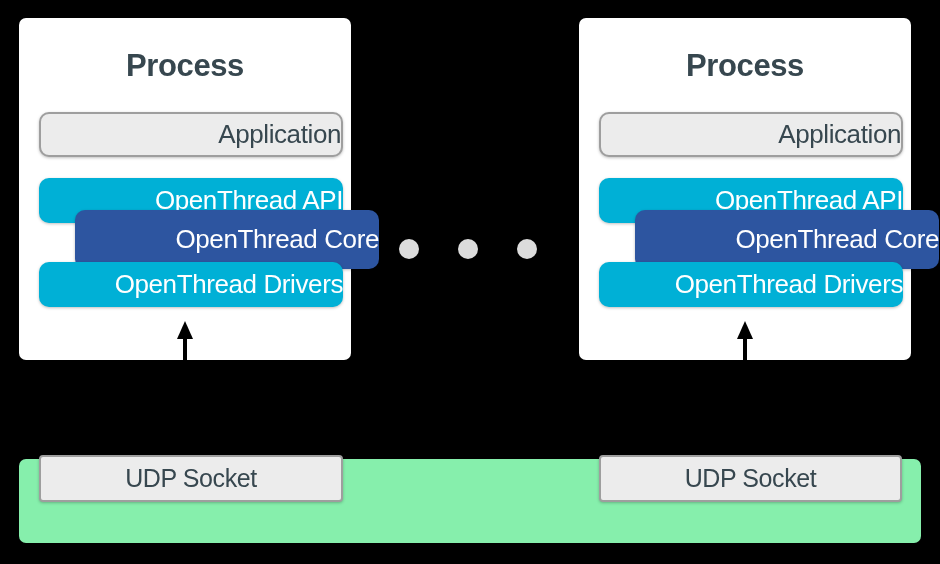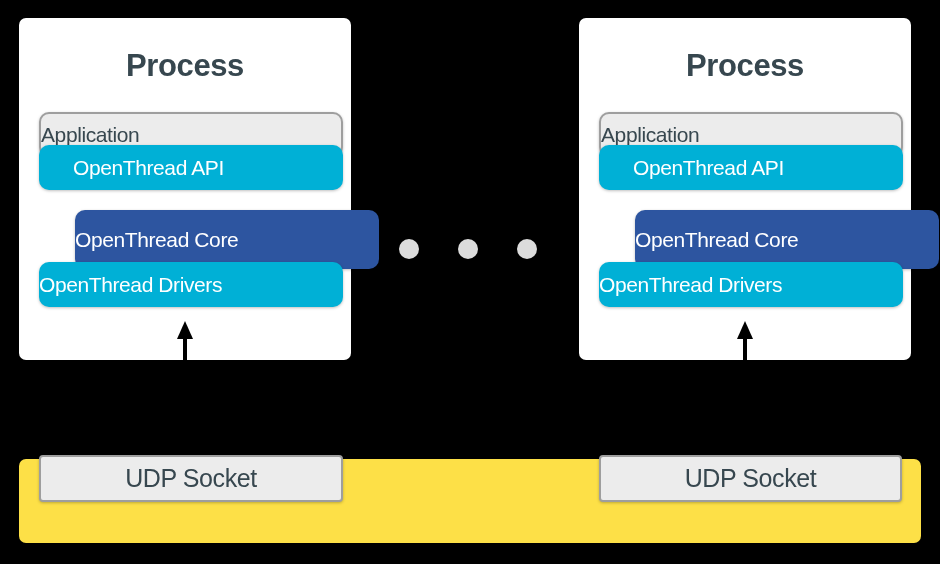--- a/index.html
+++ b/index.html
@@ -40,28 +40,28 @@
     letter-spacing: -0.4px;
     color: #37474f;
   }
 
   .layer {
     position: absolute;
     left: 20px;
     width: 304px;
     display: flex;
     align-items: center;
-    justify-content: flex-start;
+    justify-content: flex-end;
     border-radius: 10px;
-    font-size: 21px;
+    font-size: 26px;
     letter-spacing: -0.4px;
     box-shadow: 0 1px 3px rgba(0,0,0,0.25);
   }
   .layer-app     { top: 94px;  height: 45px; border: 2px solid #9e9e9e; }
-  .layer-api     { top: 127px; height: 45px; padding-left: 34px; }
+  .layer-api     { top: 160px; height: 45px; padding-left: 34px; }
   .layer-core    { top: 192px; height: 59px; margin-left: 36px; }
   .layer-drivers { top: 244px; height: 45px; }
 
   
   .arrow {
     position: absolute;
     top: 303px;
     left: 50%;
     transform: translateX(-50%);
     display: flex;
@@ -99,21 +99,21 @@
     background: #dcdcdc;
   }
 
   
   .kernel {
     position: absolute;
     left: 19px;
     top: 459px;
     width: 902px;
     height: 84px;
-    background: #fde047;
+    background: #86efac;
     border-radius: 7px;
     display: flex;
     align-items: center;
     justify-content: flex-end;
   }
   .kernel-title {
     font-size: 31px;
     font-weight: 700;
     letter-spacing: -0.4px;
     color: #37474f;

